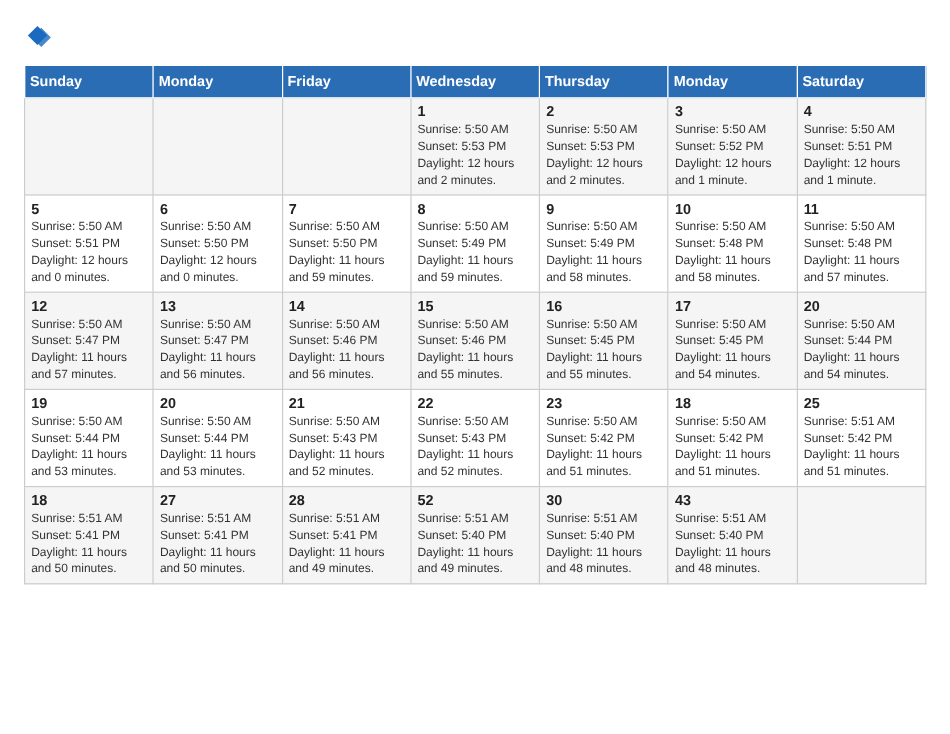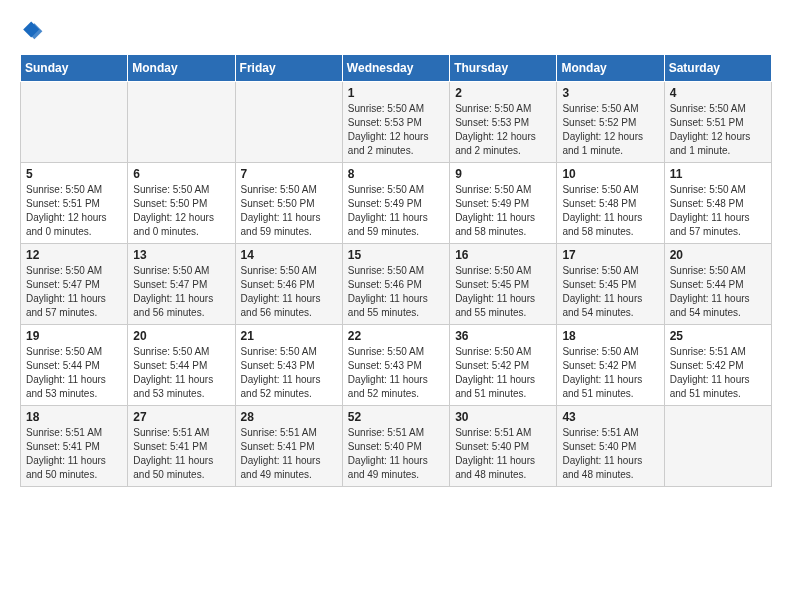--- a/index.html
+++ b/index.html
@@ -276,21 +276,21 @@
 and 52 minutes.</div>
         </td>
         <td>
           <div class="day-number">22</div>
           <div class="day-info" style="white-space: pre-line;">Sunrise: 5:50 AM
 Sunset: 5:43 PM
 Daylight: 11 hours
 and 52 minutes.</div>
         </td>
         <td>
-          <div class="day-number">36</div>
+          <div class="day-number">23</div>
           <div class="day-info" style="white-space: pre-line;">Sunrise: 5:50 AM
 Sunset: 5:42 PM
 Daylight: 11 hours
 and 51 minutes.</div>
         </td>
         <td>
           <div class="day-number">18</div>
           <div class="day-info" style="white-space: pre-line;">Sunrise: 5:50 AM
 Sunset: 5:42 PM
 Daylight: 11 hours

